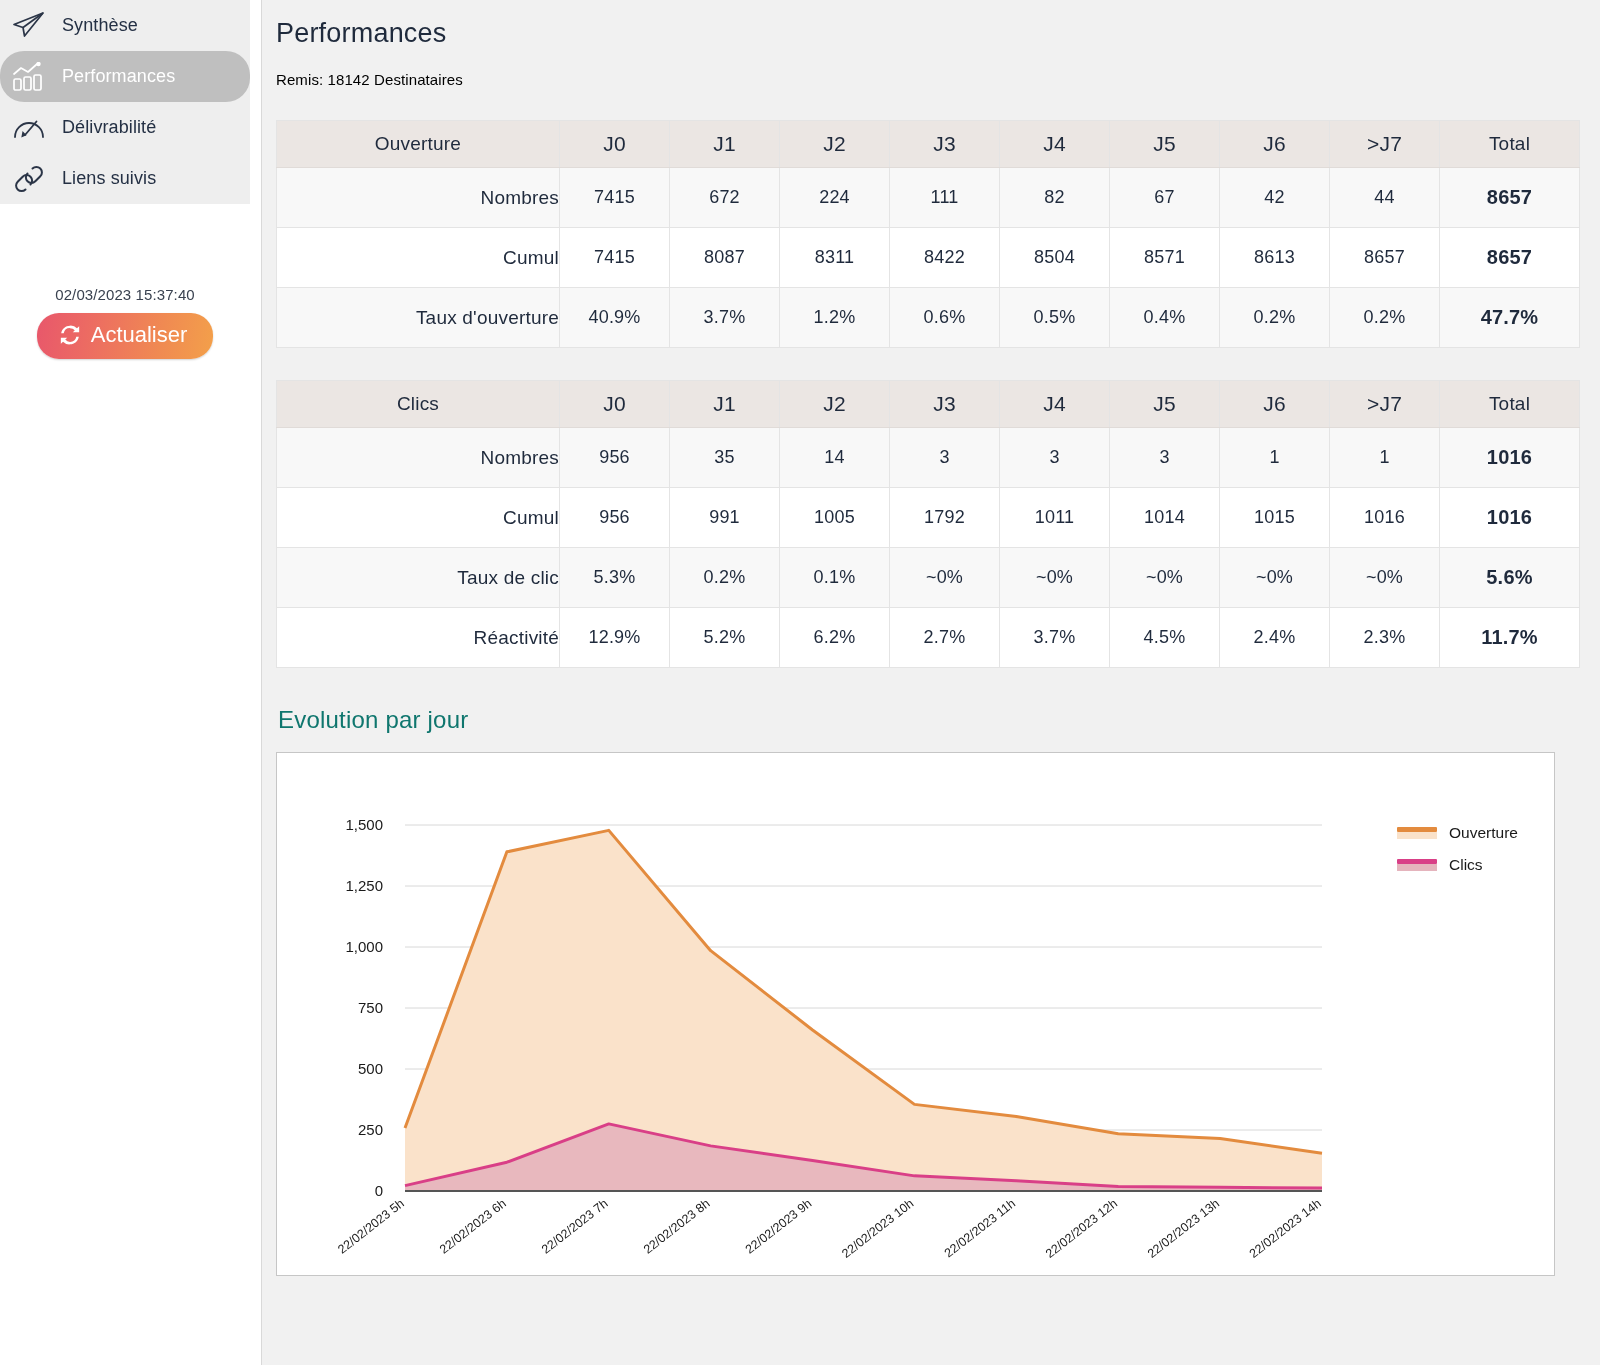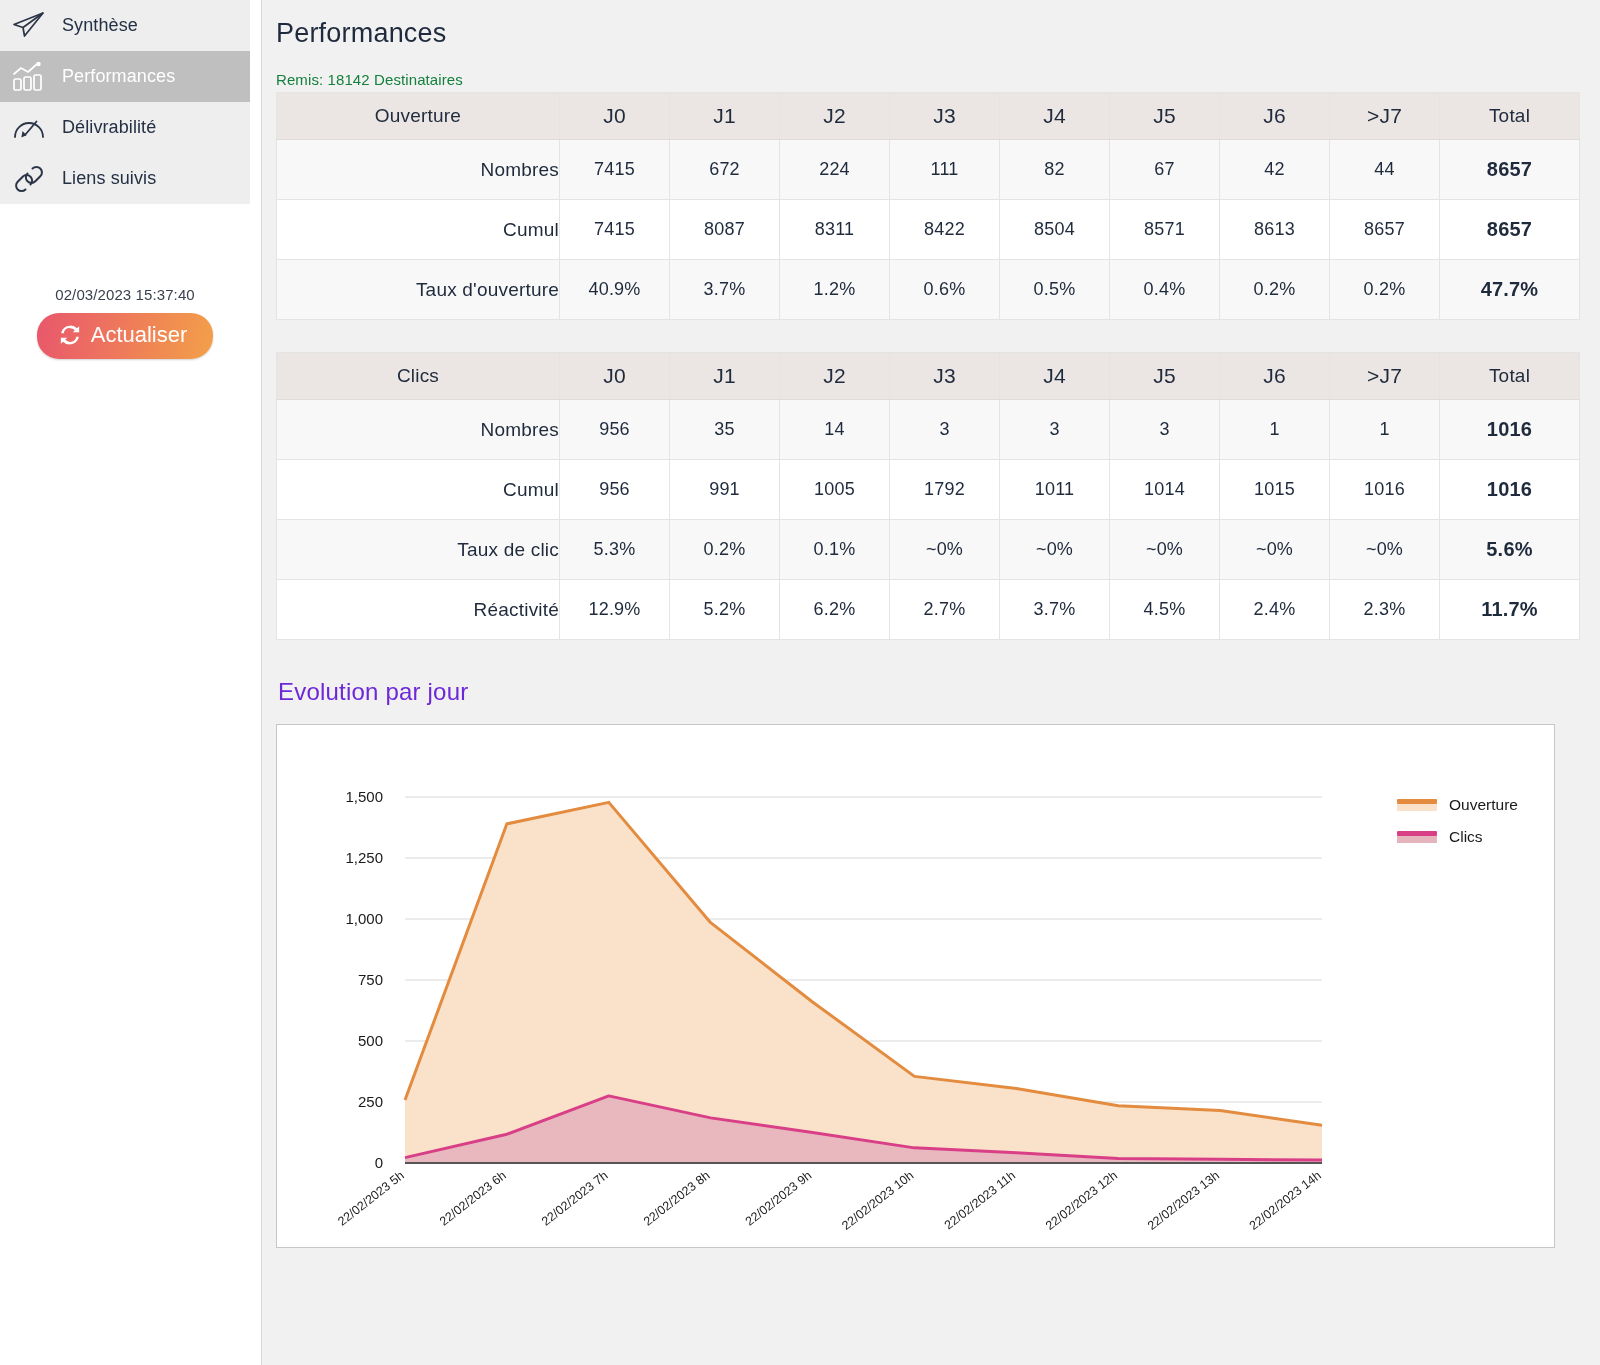--- a/index.html
+++ b/index.html
@@ -23,20 +23,21 @@
     background: #eeeeee;
     width: 250px;
     padding: 0;
   }
   .nav-item {
     display: flex; align-items: center;
     height: 51px;
     padding-left: 10px;
     gap: 14px;
     cursor: pointer;
+    border-radius: 24px;
   }
   .nav-item.active { background: #bfbfbf; }
   .nav-item .ico {
     width: 38px; height: 34px;
     display: flex; align-items: center; justify-content: center;
     flex: 0 0 38px;
   }
   .nav-item .ico svg { display: block; }
   .nav-label {
     font-size: 18px;
@@ -79,22 +80,22 @@
   }
   .page-title {
     font-size: 27px;
     color: #1f2a3c;
     font-weight: normal;
     letter-spacing: .2px;
     margin-bottom: 22px;
   }
   .subtitle {
     font-size: 15px;
-    color: #15803d;
-    margin-bottom: 4px;
+    color: #000000;
+    margin-bottom: 32px;
     letter-spacing: .1px;
   }
 
   table.perf {
     width: 1279px;
     border-collapse: collapse;
     table-layout: fixed;
     margin-bottom: 32px;
     background: #ffffff;
   }
@@ -122,21 +123,21 @@
   }
   table.perf th.rowlabel { text-align: center; padding-left: 0; }
   table.perf td.totalcell, table.perf th.totalcell { font-weight: bold; font-size: 20px; }
   table.perf th.totalcell { font-weight: normal; font-size: 19px; }
   col.c-label { width: 283px; }
   col.c-day   { width: 110px; }
   col.c-total { width: 140px; }
 
   .section-title {
     font-size: 24px;
-    color: #6d28d9;
+    color: #0f766e;
     margin: 38px 0 18px 2px;
     font-weight: normal;
     letter-spacing: .2px;
   }
   .chart-card {
     width: 1279px;
     height: 524px;
     background: #ffffff;
     border: 1px solid #c6c6c6;
     position: relative;

